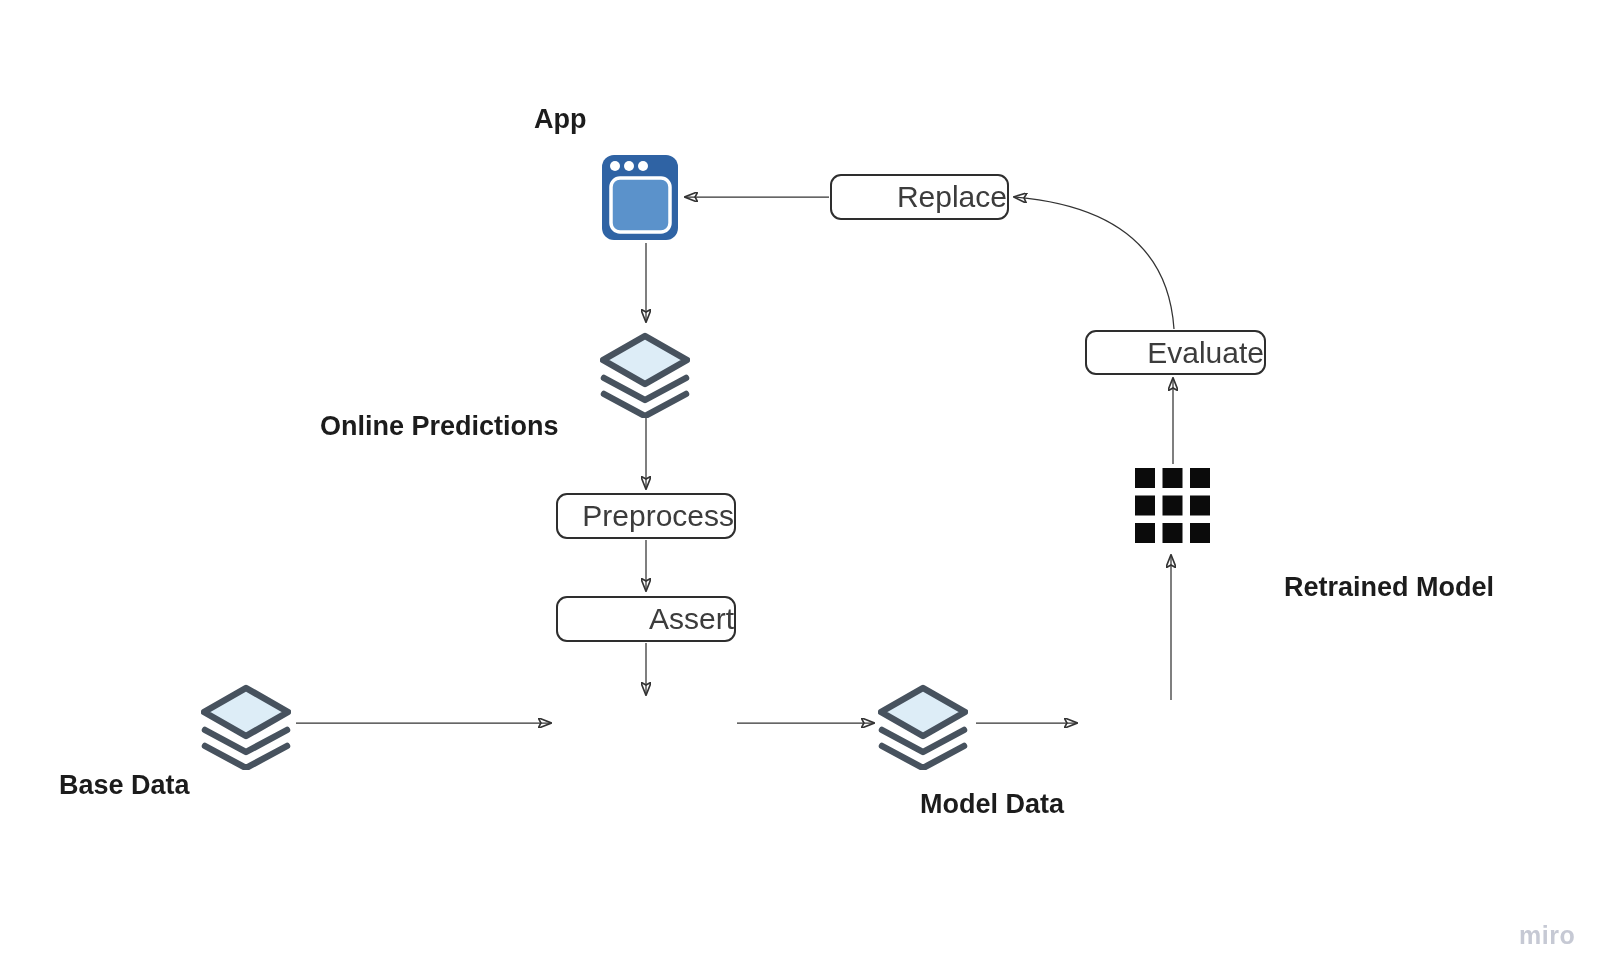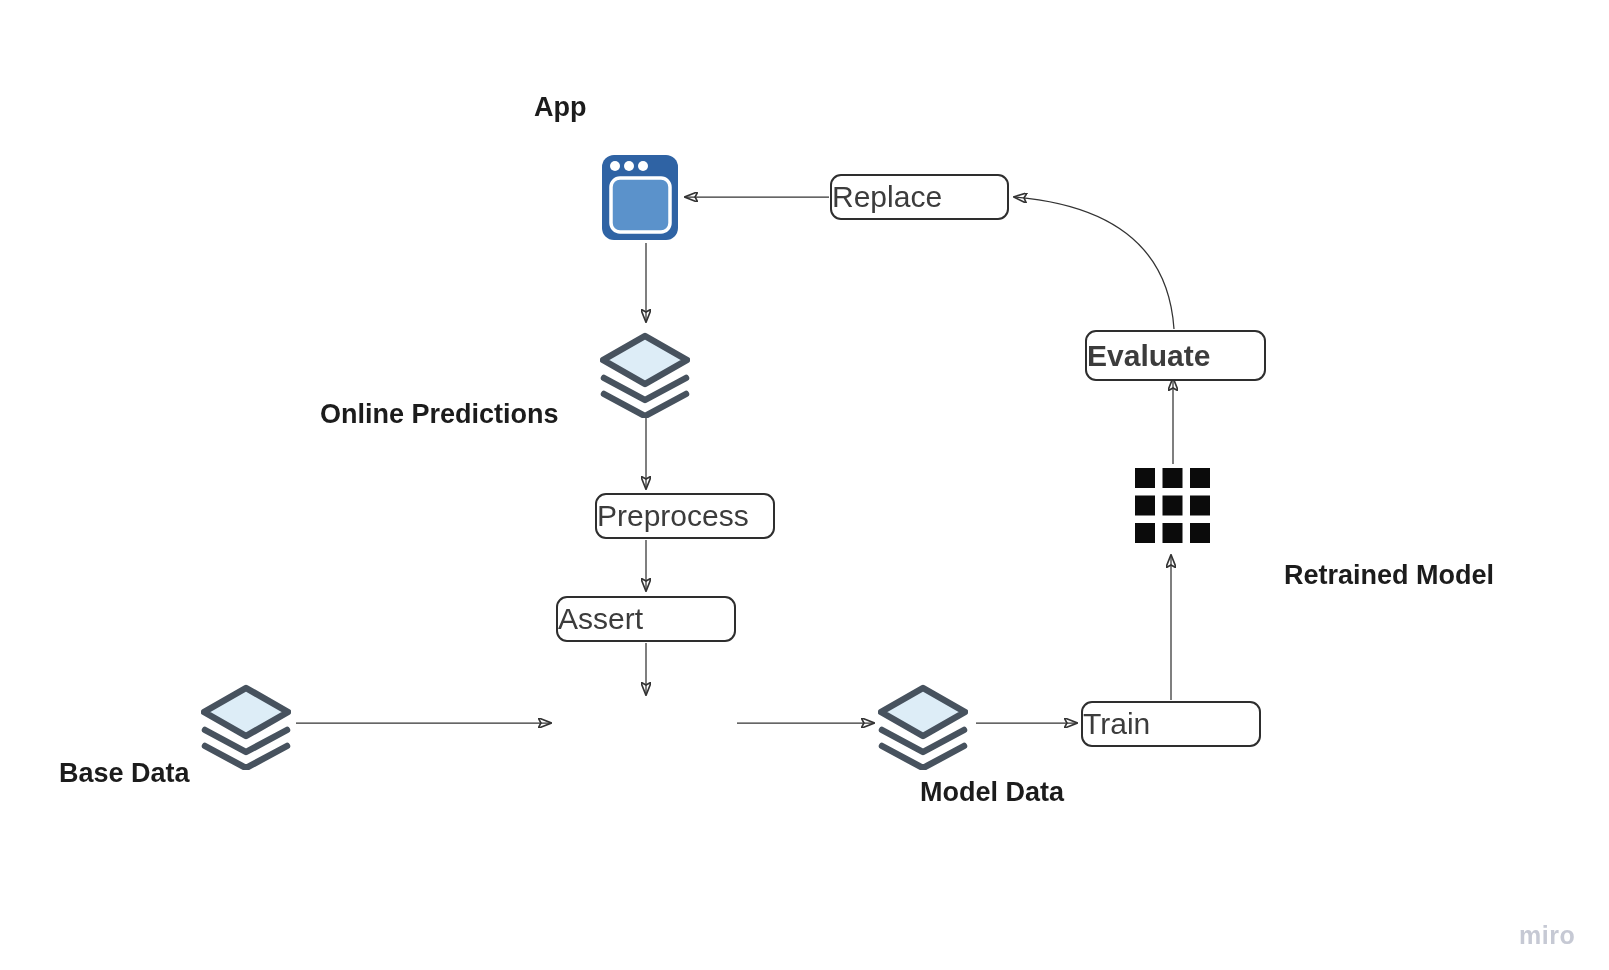--- a/index.html
+++ b/index.html
@@ -23,32 +23,33 @@
     fill: none;
   }
   .pbox {
     position: absolute;
     box-sizing: border-box;
     border: 2px solid var(--c-box_border, #2e2e2e);
     border-radius: 11px;
     background: #ffffff;
     display: flex;
     align-items: center;
-    justify-content: flex-start;
+    justify-content: flex-end;
     font-size: 30px;
     color: var(--c-box_text, #3c3c3c);
     white-space: nowrap;
   }
   .blabel {
     position: absolute;
     font-weight: 700;
     font-size: 27px;
     line-height: 1.15;
     color: var(--c-label_text, #1c1c1c);
     white-space: nowrap;
+    margin-top: 12px;
   }
   .icon { position: absolute; }
   .watermark {
     position: absolute;
     left: 1519px;
     top: 905px;
     font-size: 25px;
     font-weight: 600;
     letter-spacing: 0.5px;
     color: var(--c-watermark, #c6c9d4);
@@ -90,21 +91,21 @@
 
   <svg class="icon" style="left:600px; top:332px;" width="90" height="86" viewBox="0 0 90 86" xmlns="http://www.w3.org/2000/svg">
     <g stroke-width="6.5" stroke-linejoin="round" stroke-linecap="round" style="stroke:var(--c-layers_stroke,#47525e)">
       <polygon points="45,4 87,28 45,52 3,28" style="fill:var(--c-layers_fill,#ddedf7)"></polygon>
       <polyline points="4,46 45,68 86,46" fill="none"></polyline>
       <polyline points="4,62 45,84 86,62" fill="none"></polyline>
     </g>
   </svg>
   <div class="blabel" style="left:320px; top:399px;">Online Predictions</div>
 
-  <div class="pbox" style="left:556px; top:493px; width:180px; height:46px;margin-left:39px;">
+  <div class="pbox" style="left:556px; top:493px; width:180px; height:46px;">
     <span>Preprocess</span>
   </div>
   <div class="pbox" style="left:556px; top:596px; width:180px; height:46px;">
     <span>Assert</span>
   </div>
 
   <svg class="icon" style="left:201px; top:684px;" width="90" height="86" viewBox="0 0 90 86" xmlns="http://www.w3.org/2000/svg">
     <g stroke-width="6.5" stroke-linejoin="round" stroke-linecap="round" style="stroke:var(--c-layers_stroke,#47525e)">
       <polygon points="45,4 87,28 45,52 3,28" style="fill:var(--c-layers_fill,#ddedf7)"></polygon>
       <polyline points="4,46 45,68 86,46" fill="none"></polyline>
@@ -115,40 +116,37 @@
 
   <svg class="icon" style="left:878px; top:684px;" width="90" height="86" viewBox="0 0 90 86" xmlns="http://www.w3.org/2000/svg">
     <g stroke-width="6.5" stroke-linejoin="round" stroke-linecap="round" style="stroke:var(--c-layers_stroke,#47525e)">
       <polygon points="45,4 87,28 45,52 3,28" style="fill:var(--c-layers_fill,#ddedf7)"></polygon>
       <polyline points="4,46 45,68 86,46" fill="none"></polyline>
       <polyline points="4,62 45,84 86,62" fill="none"></polyline>
     </g>
   </svg>
   <div class="blabel" style="left:920px; top:777px;">Model Data</div>
 
-  <div class="pbox" style="left:1081px; top:701px; width:180px; height:46px;">
-    <span>Train</span>
-  </div>
 
   <svg class="icon" style="left:1135px; top:468px;" width="75" height="75" viewBox="0 0 75 75" xmlns="http://www.w3.org/2000/svg">
     <g style="fill:var(--c-grid_fill,#0b0b0b)">
       <rect x="0" y="0" width="20" height="20"></rect>
         <rect x="27.5" y="0" width="20" height="20"></rect>
         <rect x="55" y="0" width="20" height="20"></rect>
       <rect x="0" y="27.5" width="20" height="20"></rect>
         <rect x="27.5" y="27.5" width="20" height="20"></rect>
         <rect x="55" y="27.5" width="20" height="20"></rect>
       <rect x="0" y="55" width="20" height="20"></rect>
         <rect x="27.5" y="55" width="20" height="20"></rect>
         <rect x="55" y="55" width="20" height="20"></rect>
     </g>
   </svg>
   <div class="blabel" style="left:1284px; top:560px;">Retrained Model</div>
 
-  <div class="pbox" style="left:1085px; top:330px; width:181px; height:51px;font-weight:bold;">
+  <div class="pbox" style="left:1085px; top:330px; width:181px; height:45px;">
     <span>Evaluate</span>
   </div>
   <div class="pbox" style="left:830px; top:174px; width:179px; height:46px;">
     <span>Replace</span>
   </div>
 
   <div class="watermark">miro</div>
 
 </div>
 

